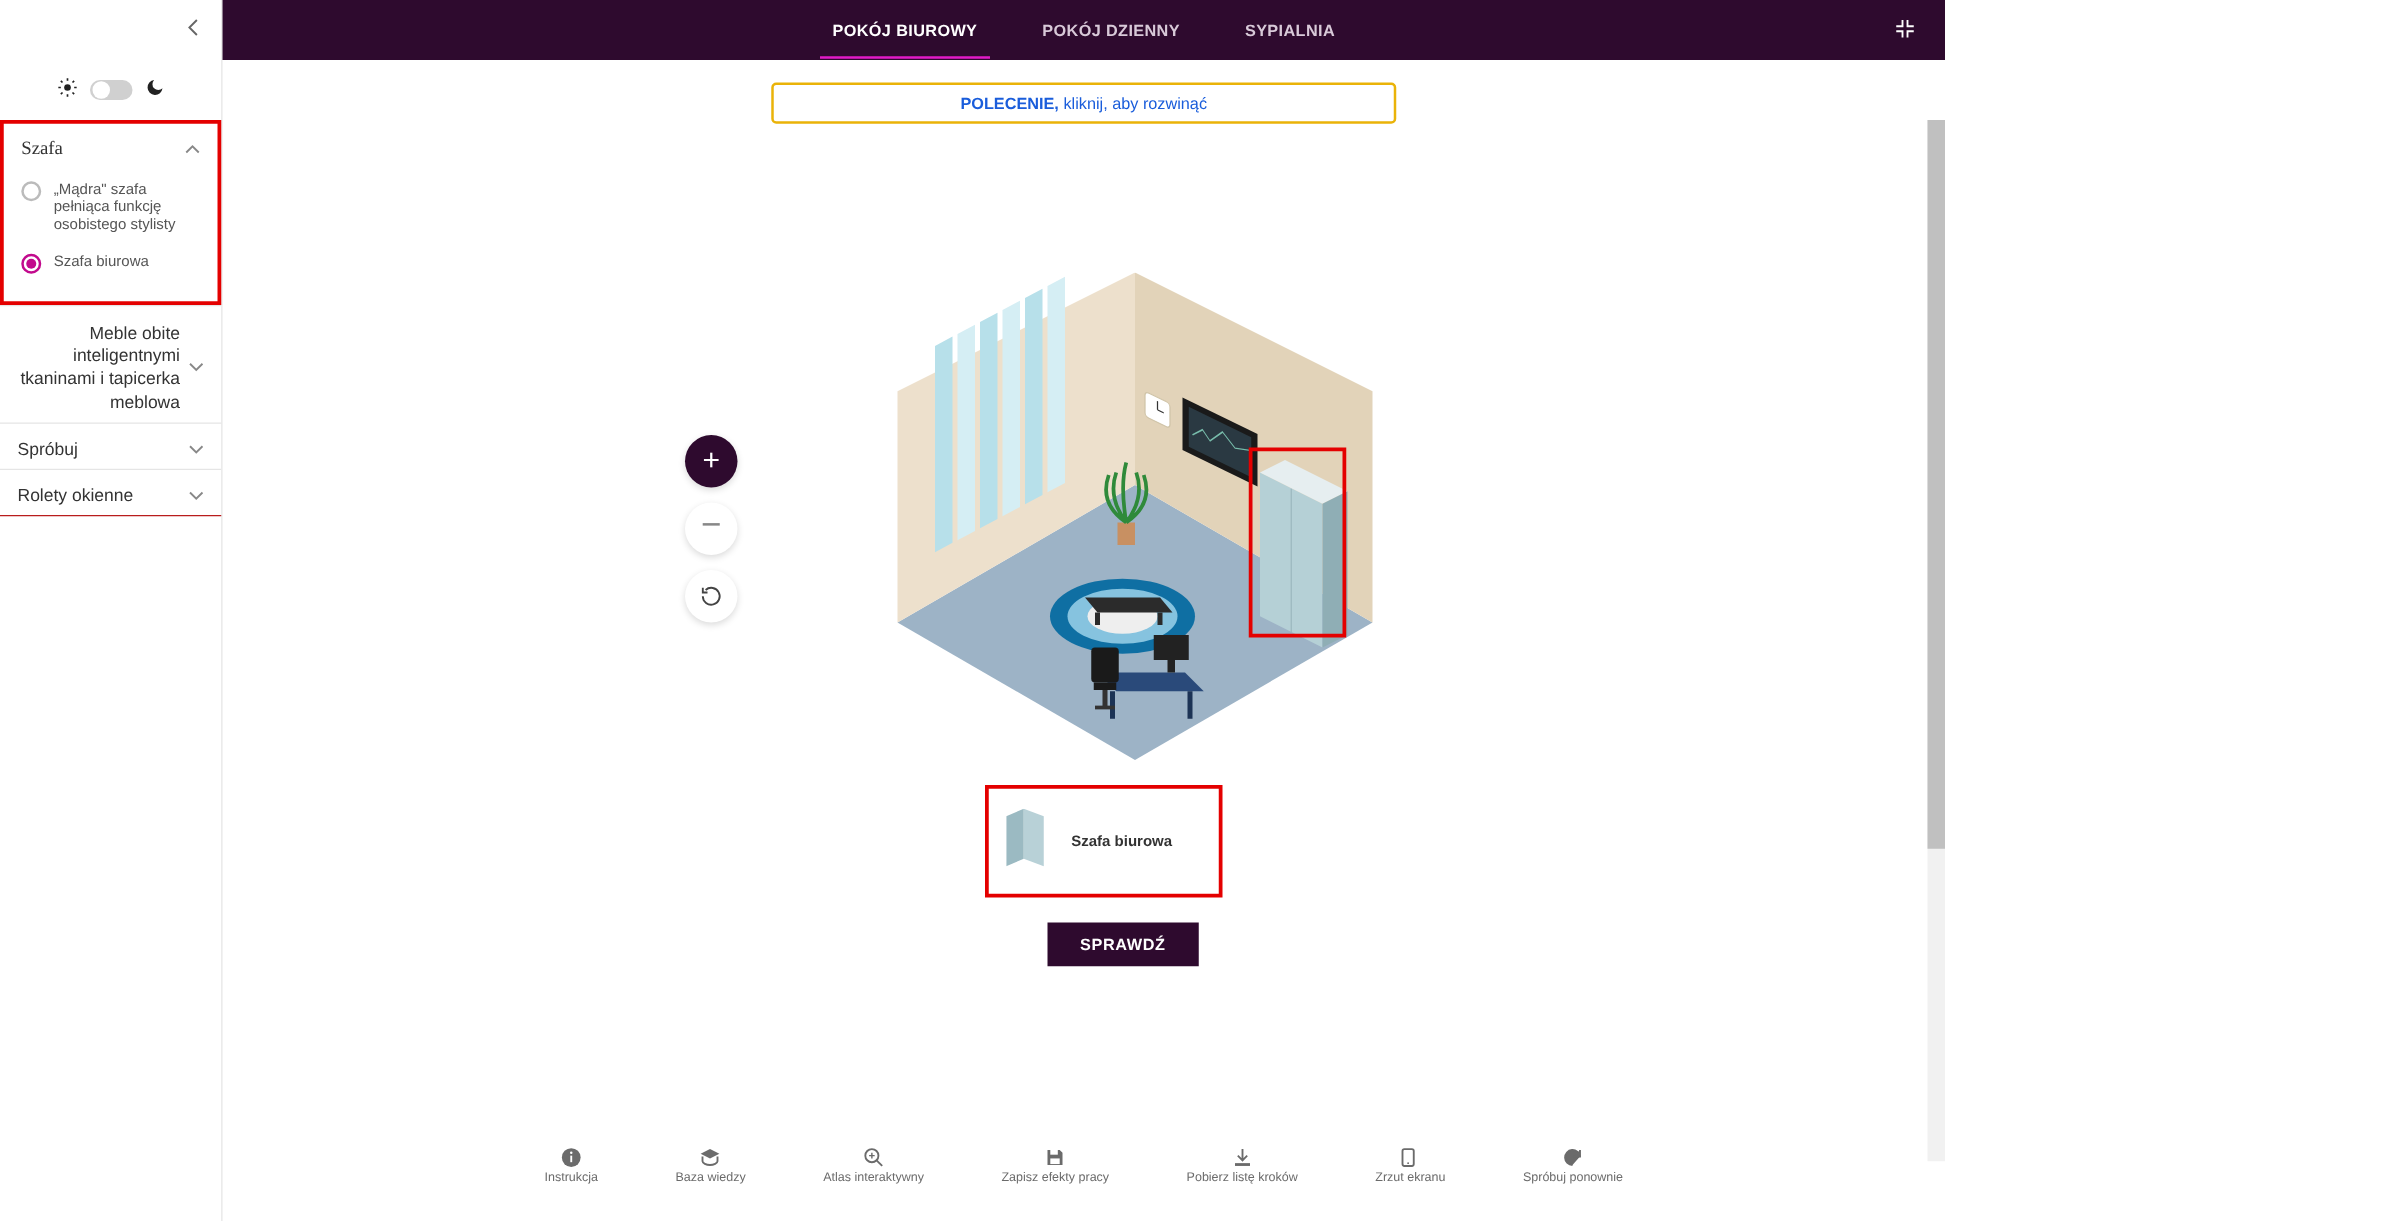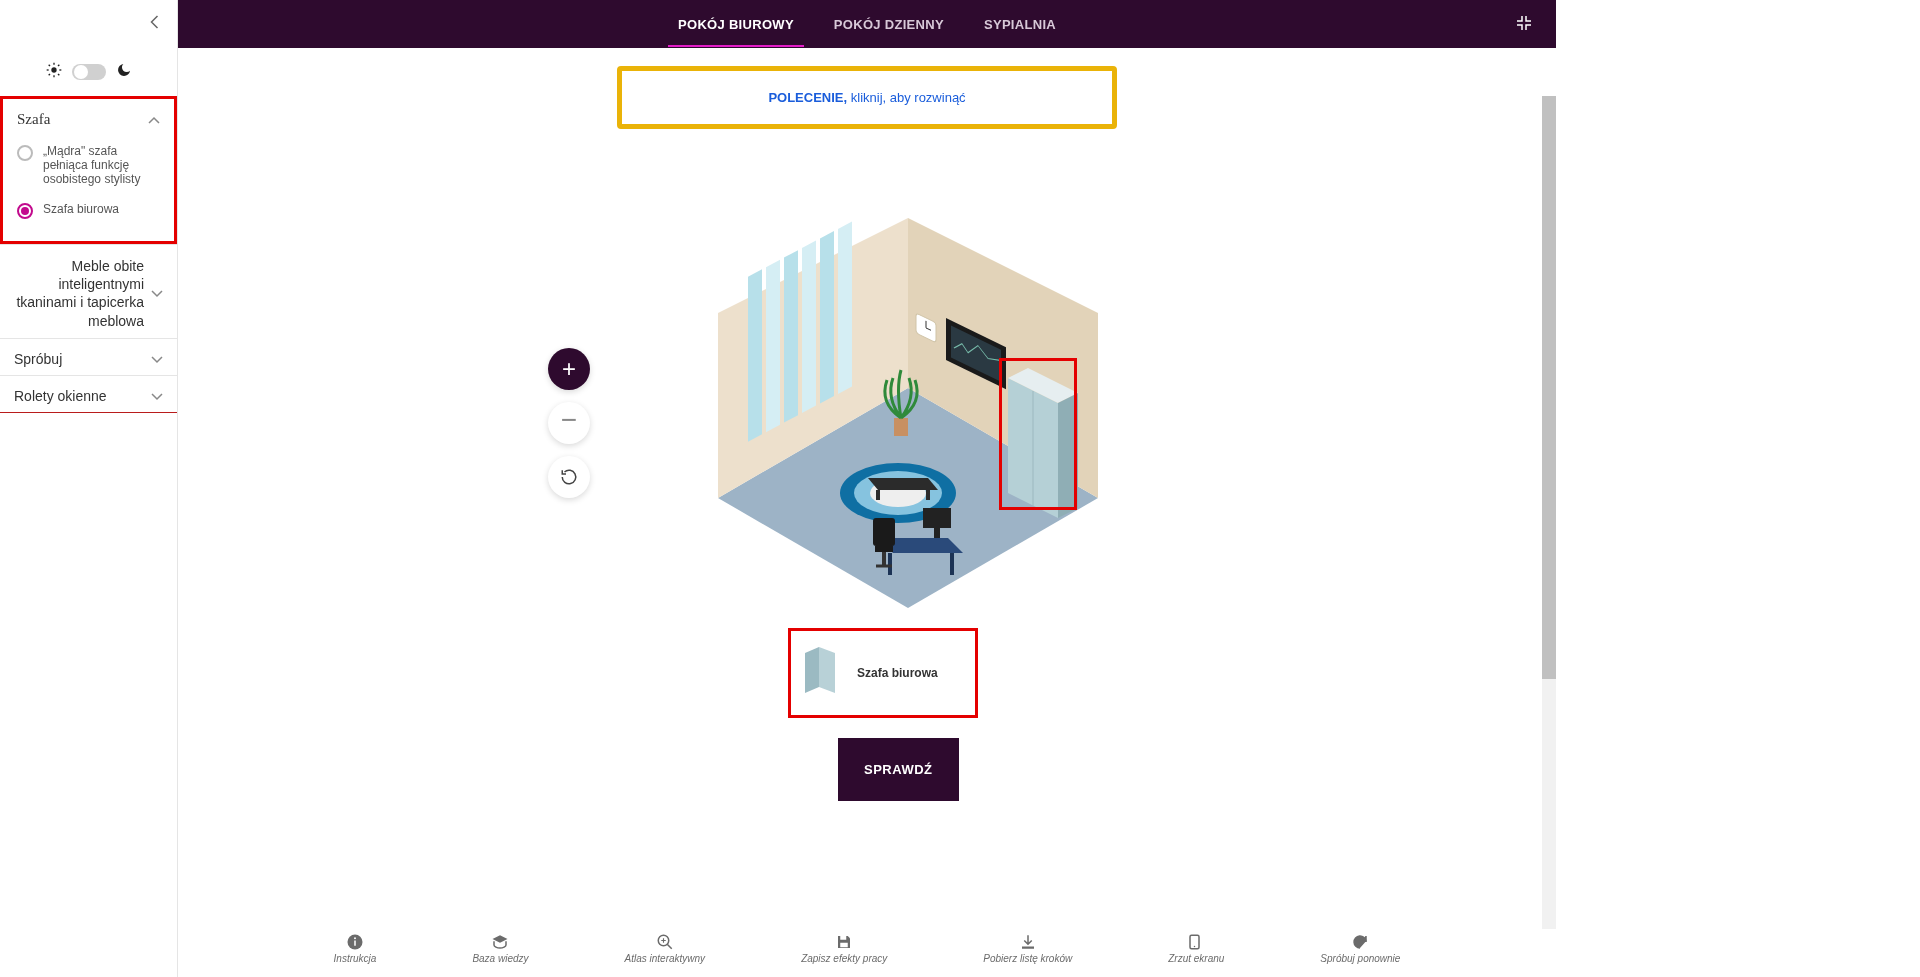--- a/index.html
+++ b/index.html
@@ -124,21 +124,21 @@
 .topbar {
   height: 48px;
   background: #2e0a2e;
   display: flex;
   align-items: center;
   justify-content: center;
   position: relative;
 }
 .tabs {
   display: flex;
-  gap: 40px;
+  gap: 52px;
 }
 .tab {
   color: #d8c9d8;
   font-size: 13px;
   font-weight: 700;
   letter-spacing: 0.3px;
   cursor: pointer;
   position: relative;
   padding: 15px 0;
 }
@@ -162,24 +162,24 @@
   cursor: pointer;
 }
 .canvas-area {
   flex: 1;
   position: relative;
   overflow: hidden;
 }
 .command-banner {
   margin: 18px auto 0;
   width: 500px;
-  border: 5px solid #eab308;
+  border: 2px solid #eab308;
   border-radius: 4px;
   text-align: center;
-  padding: 19px 0;
+  padding: 7px 0;
   font-size: 13px;
   cursor: pointer;
 }
 .command-banner b { color: #1a5ddb; font-weight: 700; }
 .command-banner span { color: #1a5ddb; }
 
 .zoom-col {
   position: absolute;
   left: 370px;
   top: 300px;
@@ -240,36 +240,35 @@
 
 .check-btn {
   position: absolute;
   left: 660px;
   top: 690px;
   background: #2e0a2e;
   color: #fff;
   font-size: 13px;
   font-weight: 700;
   letter-spacing: 0.5px;
-  padding: 24px 26px;
+  padding: 10px 26px;
   border: none;
   cursor: pointer;
 }
 
 .bottombar {
   position: absolute;
-  bottom: 0;
+  bottom: 16px;
   left: 0;
   right: 0;
   height: 48px;
   display: flex;
   justify-content: center;
-  gap: 96px;
+  gap: 62px;
   padding-top: 4px;
-  font-style: italic;
 }
 .bitem {
   display: flex;
   flex-direction: column;
   align-items: center;
   gap: 2px;
   cursor: pointer;
 }
 .bitem svg { fill: #6b6b6b; }
 .bitem .blabel { font-size: 10px; color: #6b6b6b; }

